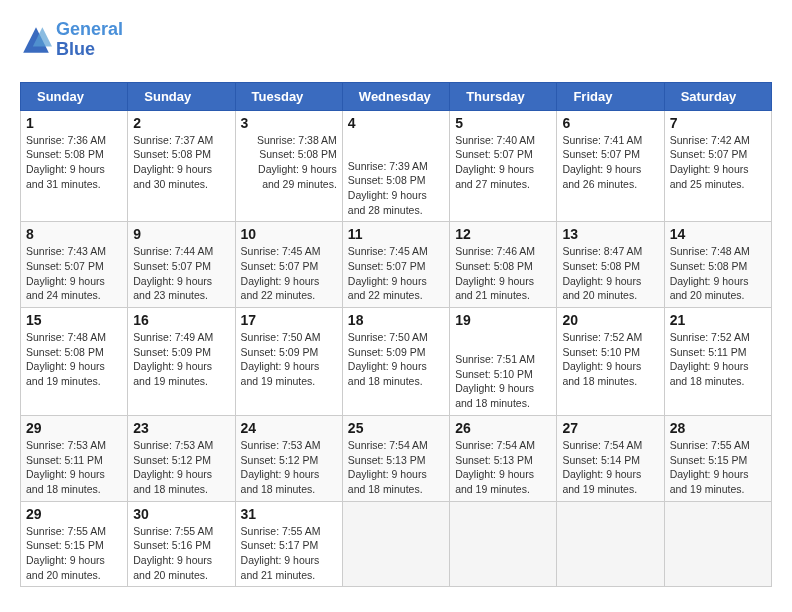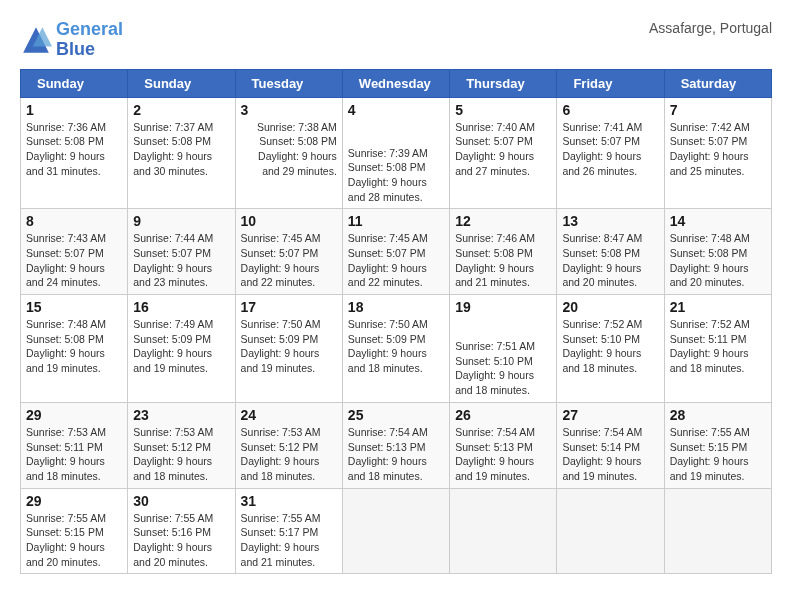--- a/index.html
+++ b/index.html
@@ -7,21 +7,21 @@
       font-family: Arial, sans-serif;
       background: #fff;
       width: 792px;
       min-height: 612px;
       padding: 20px;
     }
     .header-area {
       display: flex;
       justify-content: space-between;
       align-items: flex-start;
-      margin-bottom: 9px;
+      margin-bottom: 22px;
     }
     .logo {
       display: flex;
       align-items: center;
     }
     .logo-text {
       font-size: 18px;
       font-weight: bold;
       color: #1a1a1a;
       line-height: 1.1;
@@ -96,21 +96,20 @@
     <svg class="logo-icon" viewBox="0 0 40 40">
       <polygon points="20,4 36,36 4,36" fill="#3a6bbf"></polygon>
       <polygon points="28,4 40,28 16,28" fill="#5a9fd4" opacity="0.7"></polygon>
     </svg>
     <div class="logo-text">
       <div><span>General</span></div>
       <div><span style="color:#3a6bbf">Blue</span></div>
     </div>
   </div>
   <div class="title-area">
-    <div class="location">Assafarge, Portugal</div>
   </div>
 </div>
 
 <table>
   <thead>
     <tr>
     <th>Sunday</th>
         <th>Sunday</th>
         <th>Tuesday</th>
         <th>Wednesday</th>

